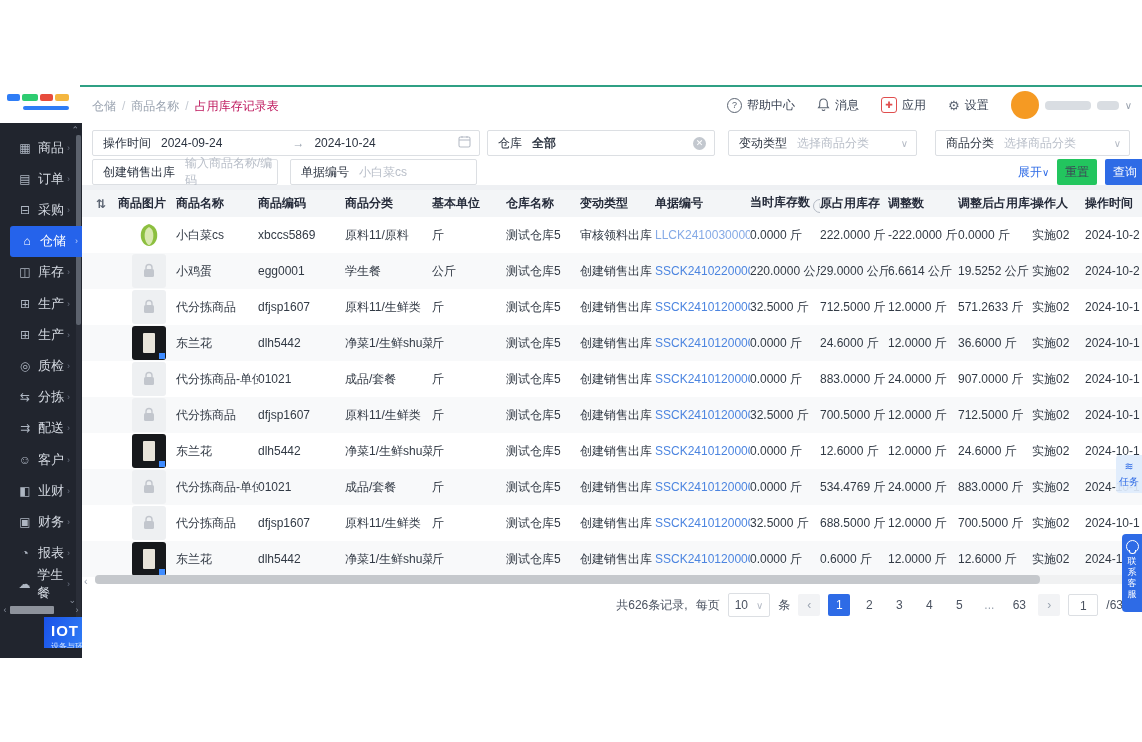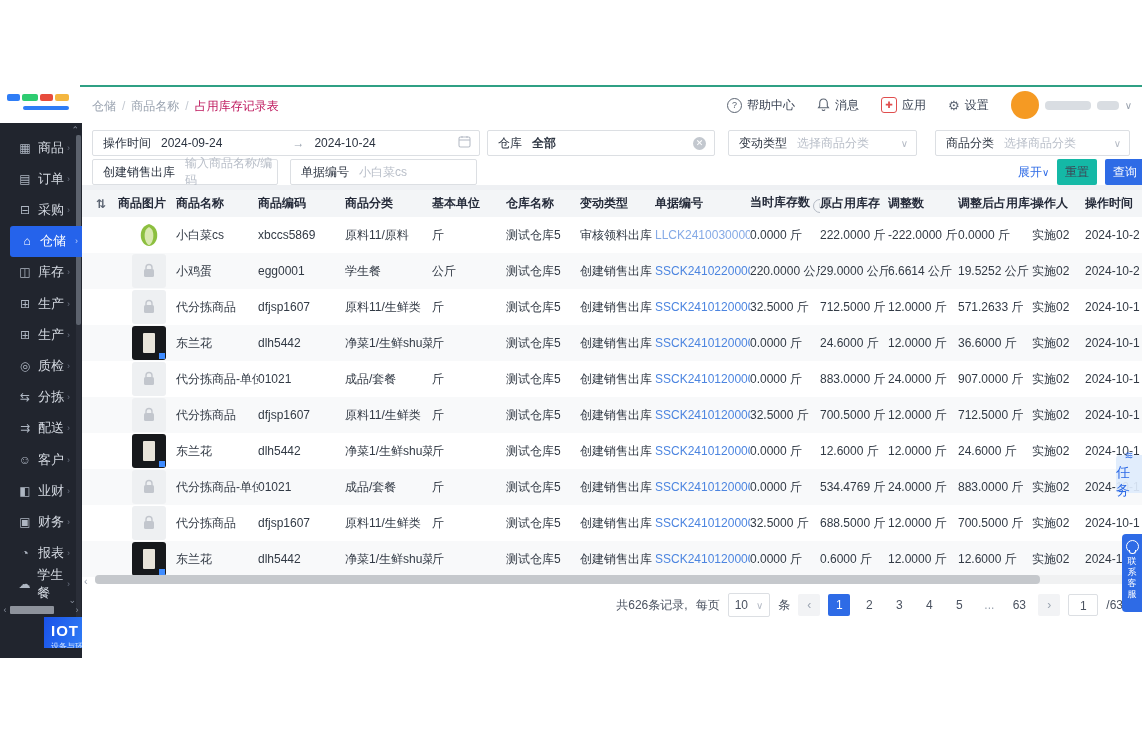--- a/index.html
+++ b/index.html
@@ -53,21 +53,21 @@
   #main{left:82px;top:123px;width:1060px;height:535px;background:#fff;}
   .fbox{position:absolute;height:26px;border:1px solid #dcdfe3;border-radius:2px;display:flex;align-items:center;box-sizing:border-box;background:#fff;}
   .fbox .flabel{margin-left:10px;color:#2b3340;white-space:nowrap;}
   .fbox .fval{margin-left:10px;color:#2b3340;}
   .fbox .fph{margin-left:10px;color:#b8bec8;}
   .fbox .arrow{color:#9aa3b0;margin-left:70px;}
   .fbox .fico{position:absolute;right:8px;color:#b8bec8;}
   .clear-ico{position:absolute;right:8px;width:13px;height:13px;border-radius:50%;background:#c3c8cf;color:#fff;font-size:9px;line-height:13px;text-align:center;}
   .chev-d{position:absolute;right:8px;color:#b4bac4;font-size:10px;}
   #expand-link{position:absolute;left:936px;top:41px;color:#2e6be6;cursor:pointer;}
-  #reset-btn{position:absolute;left:975px;top:36px;width:40px;height:26px;background:#14b8a6;border-radius:2px;color:#3d4656;text-align:center;line-height:26px;cursor:pointer;}
+  #reset-btn{position:absolute;left:975px;top:36px;width:40px;height:26px;background:#22c55e;border-radius:2px;color:#3d4656;text-align:center;line-height:26px;cursor:pointer;}
   #query-btn{position:absolute;left:1023px;top:36px;width:40px;height:26px;background:#2e6be6;border-radius:2px;color:#fff;text-align:center;line-height:26px;cursor:pointer;}
   #gapband{position:absolute;left:0;top:62px;width:1060px;height:5px;background:#eef0f3;}
   
   #tbl{position:absolute;left:0;top:67px;width:1060px;border-collapse:collapse;table-layout:fixed;}
   #tbl th{background:#f3f5f7;height:27px;font-size:12px;color:#252b3a;text-align:left;font-weight:bold;padding:0;white-space:nowrap;overflow:hidden;}
   #tbl td{height:36px;padding:0;font-size:12px;color:#323a45;white-space:nowrap;overflow:hidden;}
   #tbl tr.alt td{background:#f8f9fa;}
   #tbl .link{color:#4c85e0;cursor:pointer;}
   #tbl .link.muted{color:#85aae6;}
   .info-ico{display:inline-flex;align-items:center;justify-content:center;width:12px;height:12px;border:1px solid #b4bac4;border-radius:50%;color:#b4bac4;font-size:8px;font-weight:normal;margin-left:3px;vertical-align:-2px;}
@@ -87,21 +87,21 @@
   #per-page-sel{border:1px solid #dcdfe3;border-radius:2px;height:24px;display:flex;align-items:center;gap:8px;padding:0 6px;box-sizing:border-box;}
   #per-page-sel .chev{color:#b4bac4;font-size:10px;}
   .pgbtn{min-width:22px;height:22px;border-radius:2px;display:flex;align-items:center;justify-content:center;cursor:pointer;color:#4a5260;}
   .pgbtn.navb{background:#f2f3f5;color:#9aa3b0;width:22px;}
   .pgbtn.active{background:#2e6be6;color:#fff;}
   .pgbtn.ellipsis{cursor:default;color:#9aa3b0;}
   #jump-input{width:30px;height:22px;border:1px solid #dcdfe3;border-radius:2px;text-align:center;line-height:22px;box-sizing:border-box;}
   
   #task-widget{left:1116px;top:455px;width:26px;height:38px;background:rgba(222,236,252,.92);border-radius:4px 0 0 4px;display:flex;flex-direction:column;align-items:center;justify-content:center;gap:2px;color:#2e6be6;cursor:pointer;z-index:5;}
   #task-widget .tico{font-size:11px;}
-  #task-widget .tlabel{font-size:14px;writing-mode:horizontal-tb;}
+  #task-widget .tlabel{font-size:10px;writing-mode:horizontal-tb;}
   #contact-widget{left:1122px;top:534px;width:20px;height:78px;background:#2e6be6;border-radius:4px 0 0 4px;display:flex;flex-direction:column;align-items:center;padding-top:6px;box-sizing:border-box;color:#fff;cursor:pointer;z-index:5;}
   #contact-widget .cico{width:11px;height:11px;border:1.5px solid #fff;border-radius:50%;margin-bottom:3px;position:relative;}
   #contact-widget .cico::after{content:"";position:absolute;left:2px;bottom:-2px;width:5px;height:3px;background:#2e6be6;border:1.5px solid #fff;border-top:none;border-radius:0 0 3px 3px;}
   #contact-widget .cl{font-size:9px;line-height:11px;}
 </style>
 </head>
 <body>
 
 <div id="topline" class="abs"></div>
 

